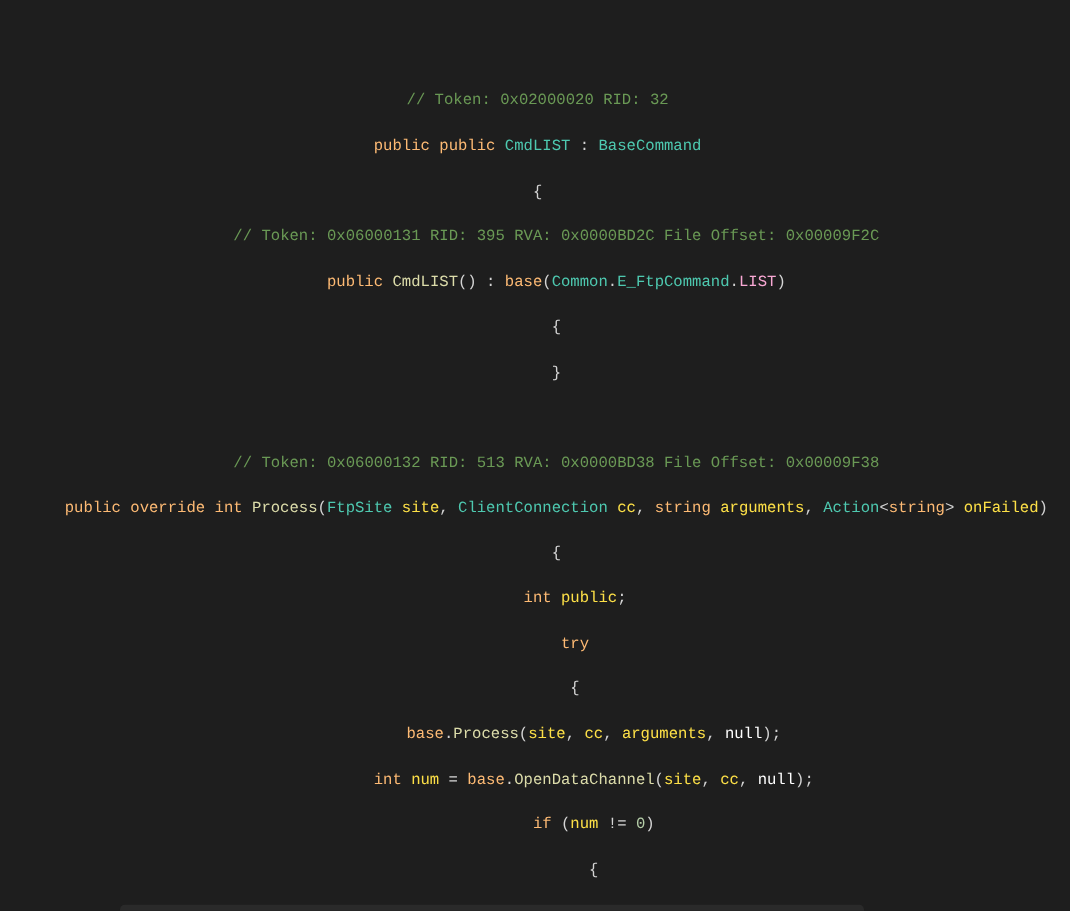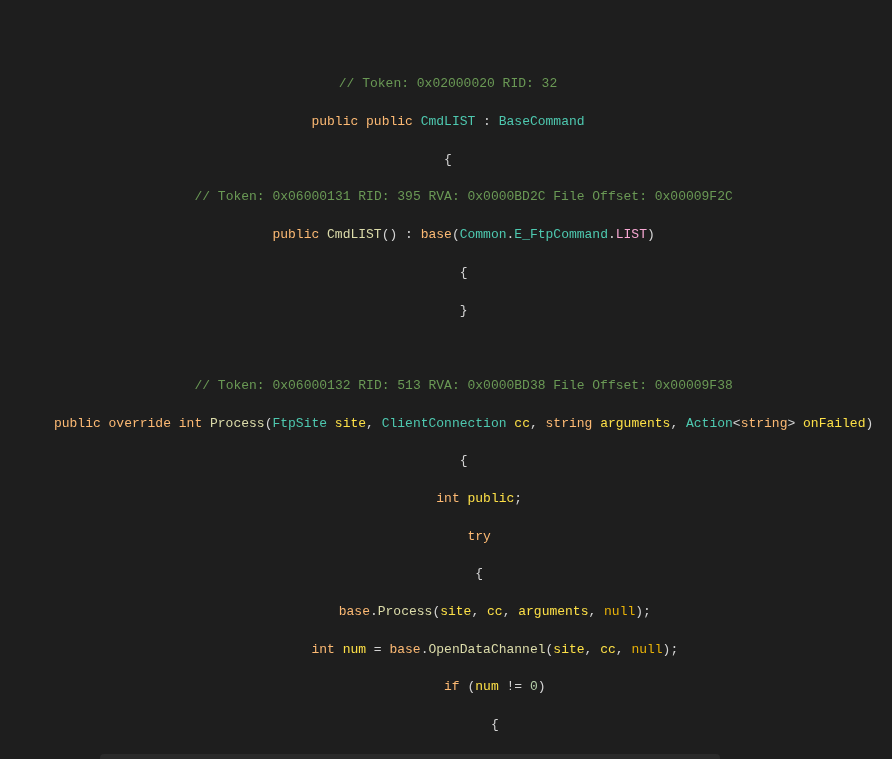--- a/index.html
+++ b/index.html
@@ -27,21 +27,21 @@
     }
     .comment { color: #6a9955; }
     .keyword-blue { color: #fdba74; }
     .class-name { color: #4ec9b0; }
     .type-green { color: #4ec9b0; }
     .method-yellow { color: #dcdcaa; }
     .var-name { color: #fde047; }
     .constant { color: #b5cea8; }
     .punct { color: #d4d4d4; }
     .prop-purple { color: #f9a8d4; }
-    .null-blue { color: #eab308; }
+    .null-blue { color: #ffffff; }
     .guide { color: #404040; }
     
     .blurred-block {
       background-color: #2a2a2a;
       border-radius: 4px;
       position: relative;
       margin-left: 100px;
       width: 620px;
       height: 58px;
     }

